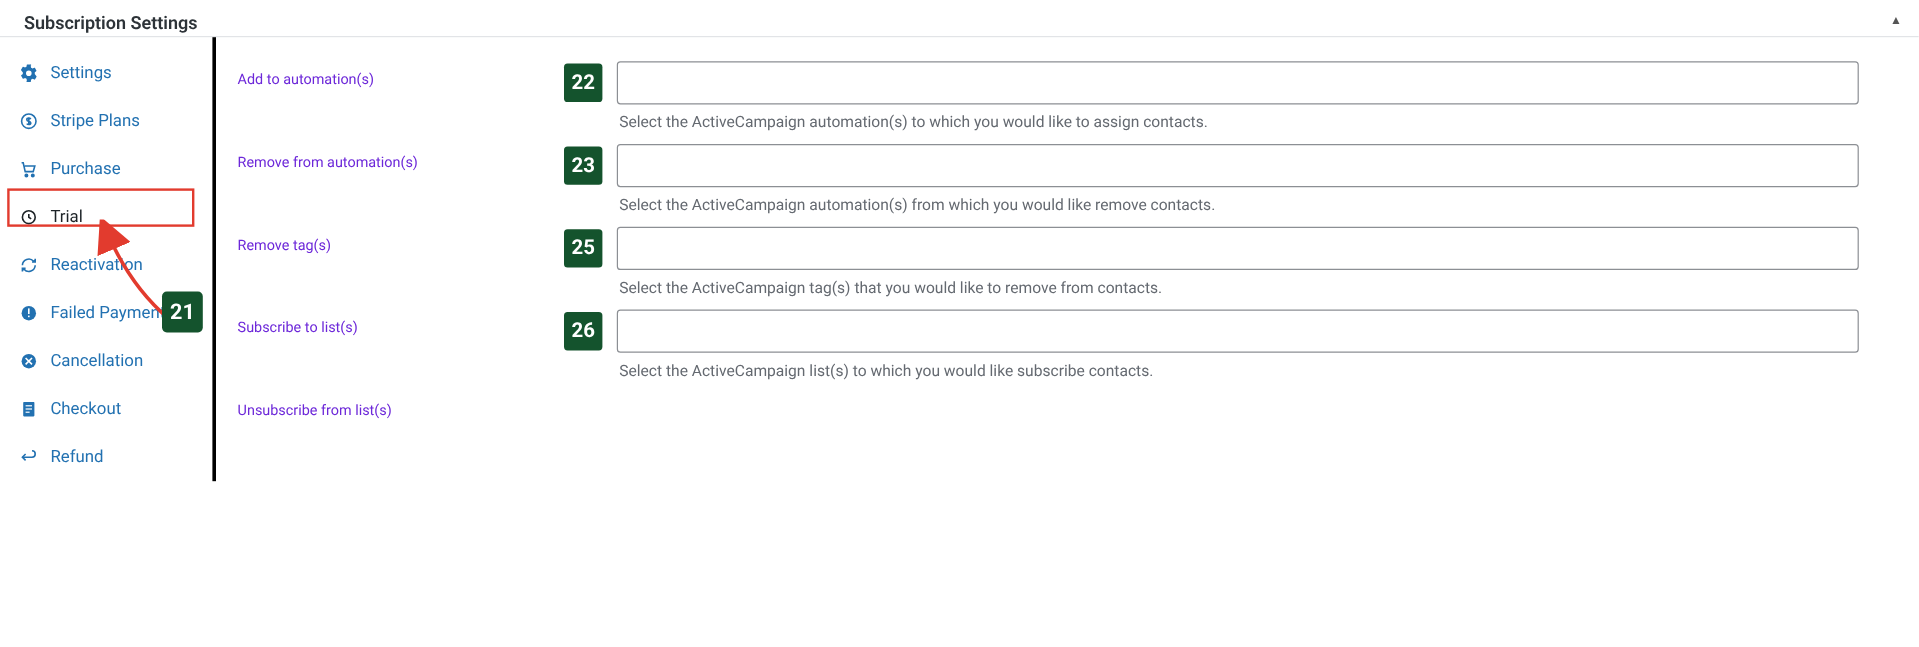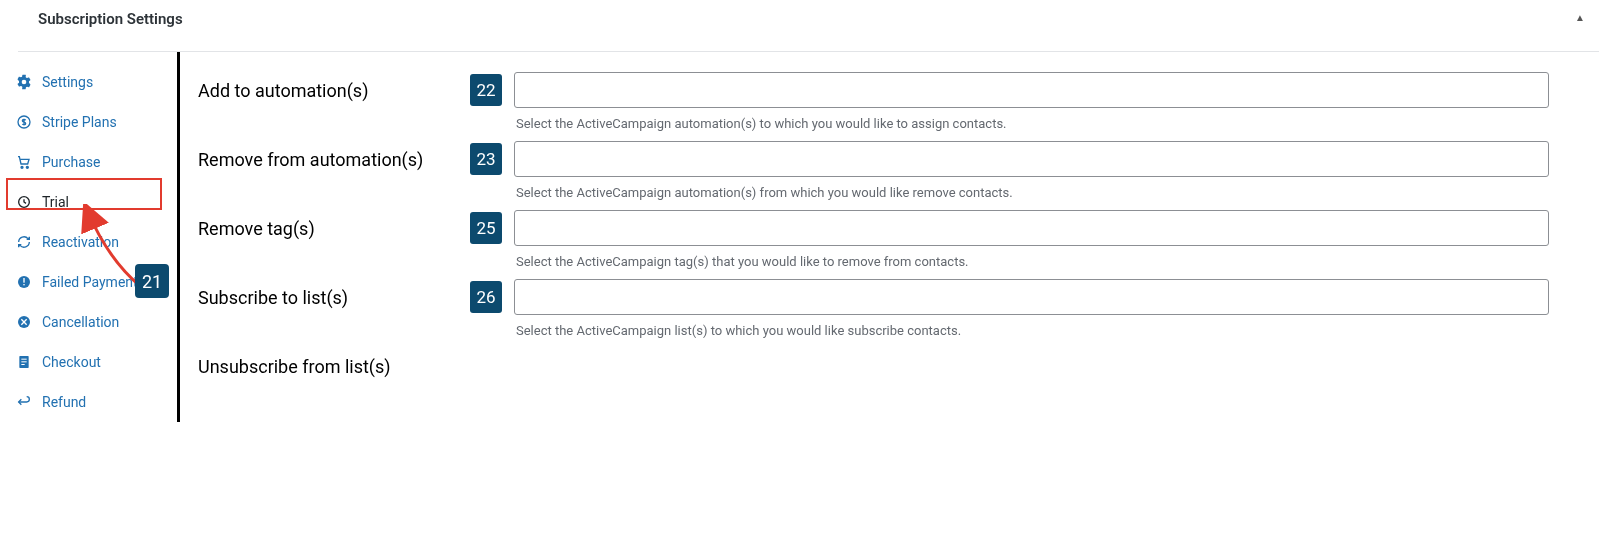--- a/index.html
+++ b/index.html
@@ -9,25 +9,24 @@
     background: #fff;
     color: #32373c;
     font-size: 14px;
   }
   .page {
     width: 1599px;
     height: 539px;
     position: relative;
   }
   .header {
-    height: 52px;
+    height: 31px;
     padding: 10px 20px 0 20px;
     border-bottom: 1px solid #e2e4e7;
     position: relative;
-    margin-left: 18px;
   }
   .header-title {
     font-size: 15px;
     font-weight: 600;
     color: #2d3338;
   }
   .header-toggle {
     position: absolute;
     right: 14px;
     top: 12px;
@@ -68,24 +67,24 @@
     position: absolute; left: 6px; right: 18px; top: 126px; height: 32px;
     border: 2px solid #e23b2e;
     pointer-events: none;
   }
   .sidebar-wrap { position: relative; }
 
   
   .callout-num {
     position: absolute;
     width: 34px; height: 34px;
-    background: #0c4a6e;
+    background: #14532d;
     color: #fff;
     font-size: 18px;
-    font-weight: 400;
+    font-weight: 700;
     display: flex; align-items: center; justify-content: center;
     border-radius: 4px;
     z-index: 5;
   }
   .callout-num.small { width: 32px; height: 32px; font-size: 17px; border-radius: 3px;}
   .arrow-21 {
     position: absolute;
     left: 78px; top: 152px;
     width: 80px; height: 90px;
     pointer-events: none;
@@ -98,22 +97,22 @@
     padding-top: 10px;
     overflow: hidden;
   }
   .row {
     display: flex;
     align-items: flex-start;
     padding: 10px 0 0 18px;
   }
   .row-label {
     width: 272px; flex: 0 0 272px;
-    color: #000000;
-    font-size: 18px;
+    color: #6d28d9;
+    font-size: 12px;
     padding-top: 8px;
   }
   .row-field-col {
     flex: 1 1 auto;
     padding-right: 50px;
     position: relative;
   }
   .field-wrap {
     display: flex;
     align-items: center;

